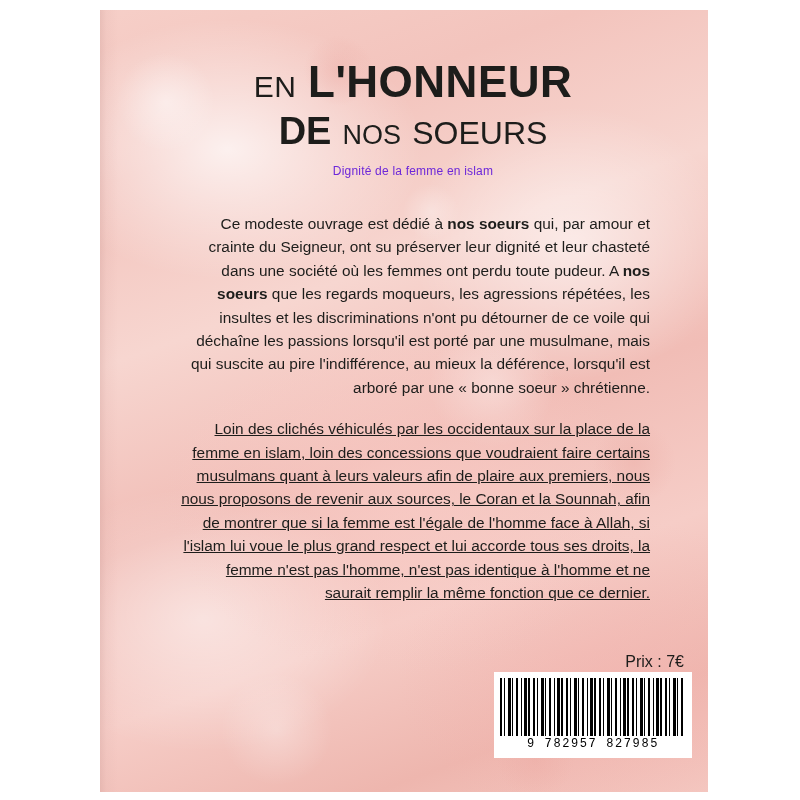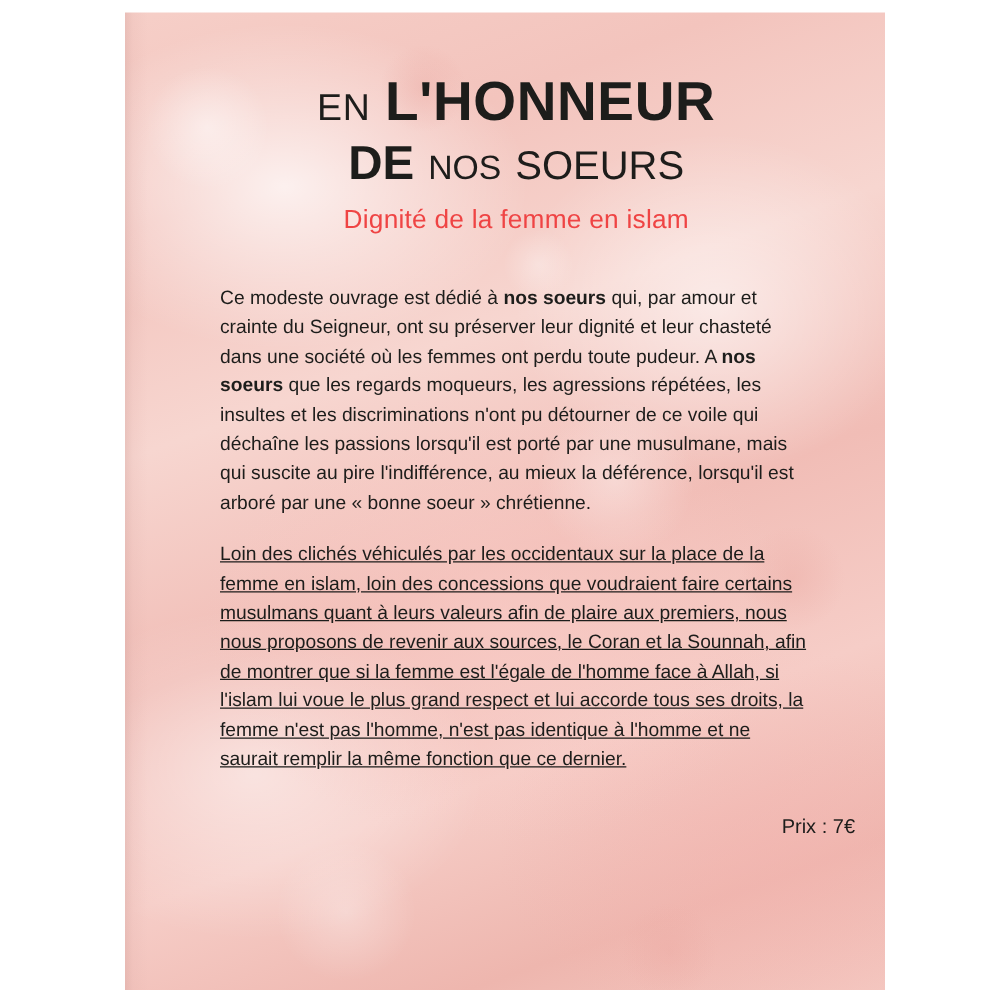--- a/index.html
+++ b/index.html
@@ -134,39 +134,39 @@
   .title-line-2 .nos-word {
     font-size: 27px;
     font-weight: 400;
   }
   .title-line-2 .big-word {
     font-size: 32px;
     font-weight: 400;
   }
   .subtitle {
     margin-top: 12px;
-    font-size: 21px;
-    color: #ef4444;
+    font-size: 12px;
+    color: #6d28d9;
     letter-spacing: 0.2px;
   }
 
   
   .body-text {
     position: absolute;
     left: 58px;
     top: 204px;
     width: 474px;
     text-align: center;
     color: #1d1d1b;
     font-size: 15.4px;
     line-height: 1.52;
   }
   .body-text p {
-    margin: 15px 0 18px 0;
-    text-align: left;
+    margin: 0 0 18px 0;
+    text-align: right;
   }
   .body-text p:last-child { margin-bottom: 0; text-decoration: underline; }
   .body-text b { font-weight: 700; }
 
   
   .price {
     position: absolute;
     right: 24px;
     top: 645px;
     font-size: 16px;
@@ -244,20 +244,24 @@
       <div class="subtitle">Dignité de la femme en islam</div>
     </div>
 
     <div class="body-text" id="body-text">
         <p><span>Ce modeste ouvrage est dédié à </span><b>nos soeurs</b><span> qui, par amour et crainte du Seigneur, ont su préserver leur dignité et leur chasteté dans une société où les femmes ont perdu toute pudeur. A </span><b>nos soeurs</b><span> que les regards moqueurs, les agressions répétées, les insultes et les discriminations n'ont pu détourner de ce voile qui déchaîne les passions lorsqu'il est porté par une musulmane, mais qui suscite au pire l'indifférence, au mieux la déférence, lorsqu'il est arboré par une « bonne soeur » chrétienne.</span></p>
         <p><span>Loin des clichés véhiculés par les occidentaux sur la place de la femme en islam, loin des concessions que voudraient faire certains musulmans quant à leurs valeurs afin de plaire aux premiers, nous nous proposons de revenir aux sources, le Coran et la Sounnah, afin de montrer que si la femme est l'égale de l'homme face à Allah, si l'islam lui voue le plus grand respect et lui accorde tous ses droits, la femme n'est pas l'homme, n'est pas identique à l'homme et ne saurait remplir la même fonction que ce dernier.</span></p>
       </div>
 
     <div class="price">Prix : 7€</div>
 
+    <div class="barcode-box">
+      <div class="barcode-bars"></div>
+      <div class="barcode-digits">9 782957 827985</div>
+    </div>
 
 
   </div>
 
   <div class="outer-fade-left"></div>
   <div class="outer-fade-right"></div>
   <div class="outer-fade-top"></div>
   <div class="outer-fade-bottom"></div>
 
 </div>

